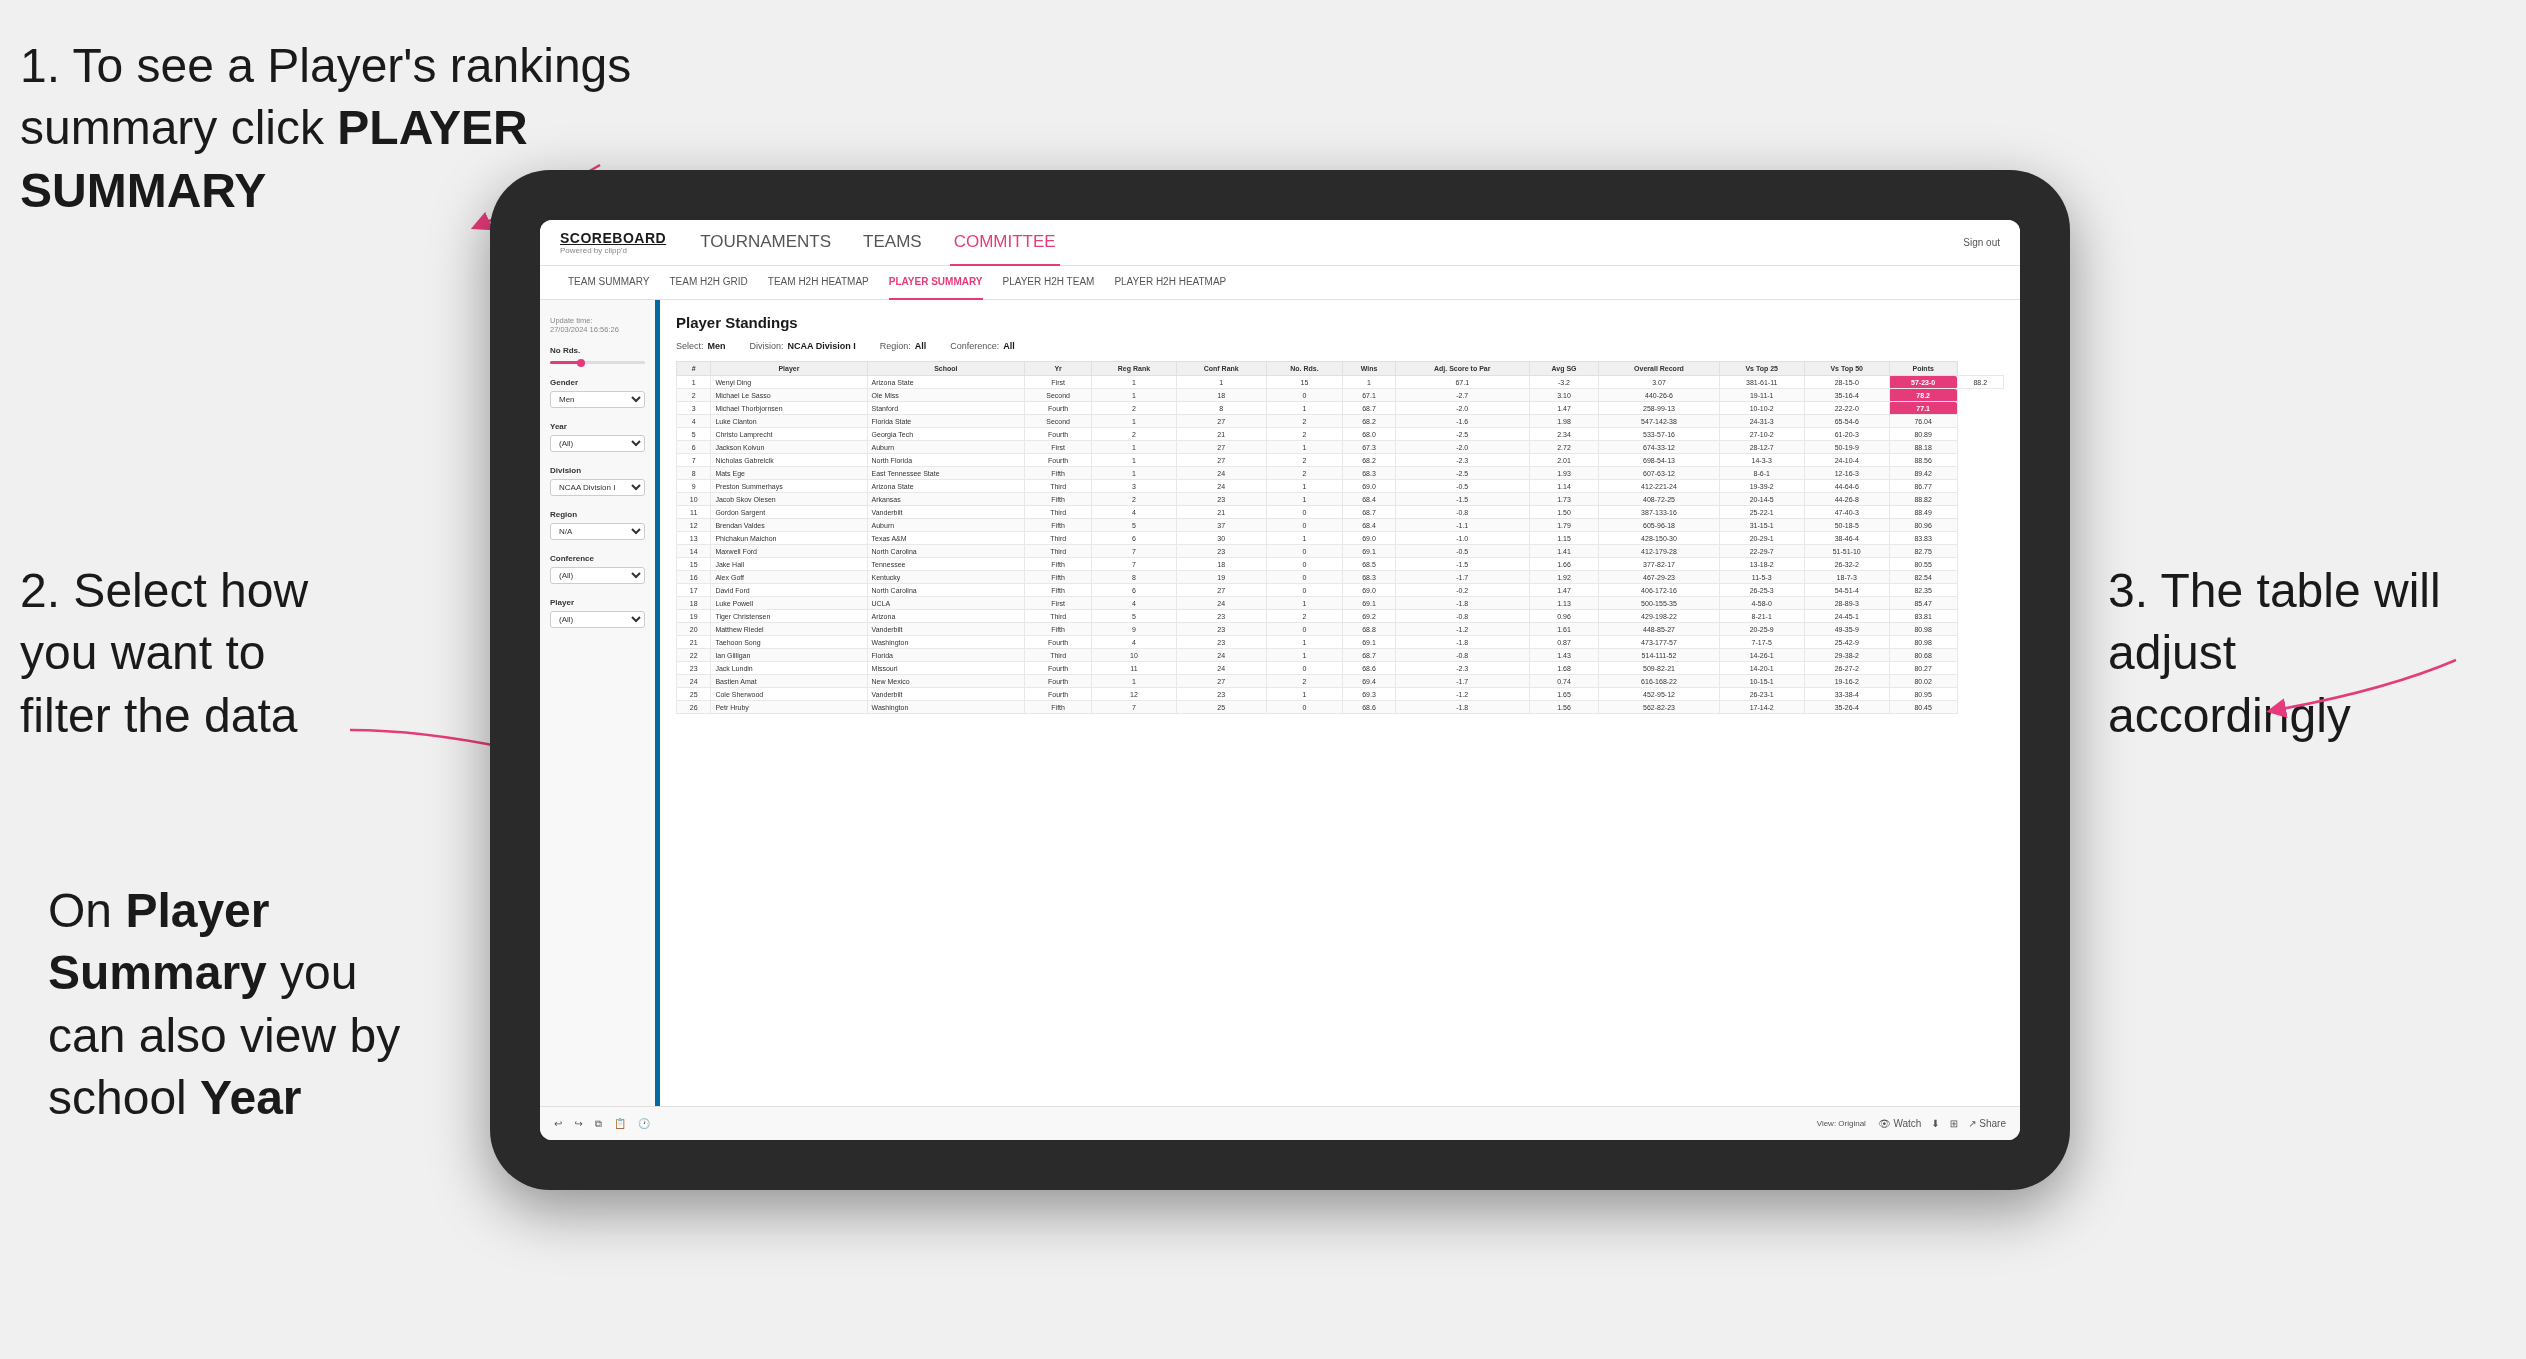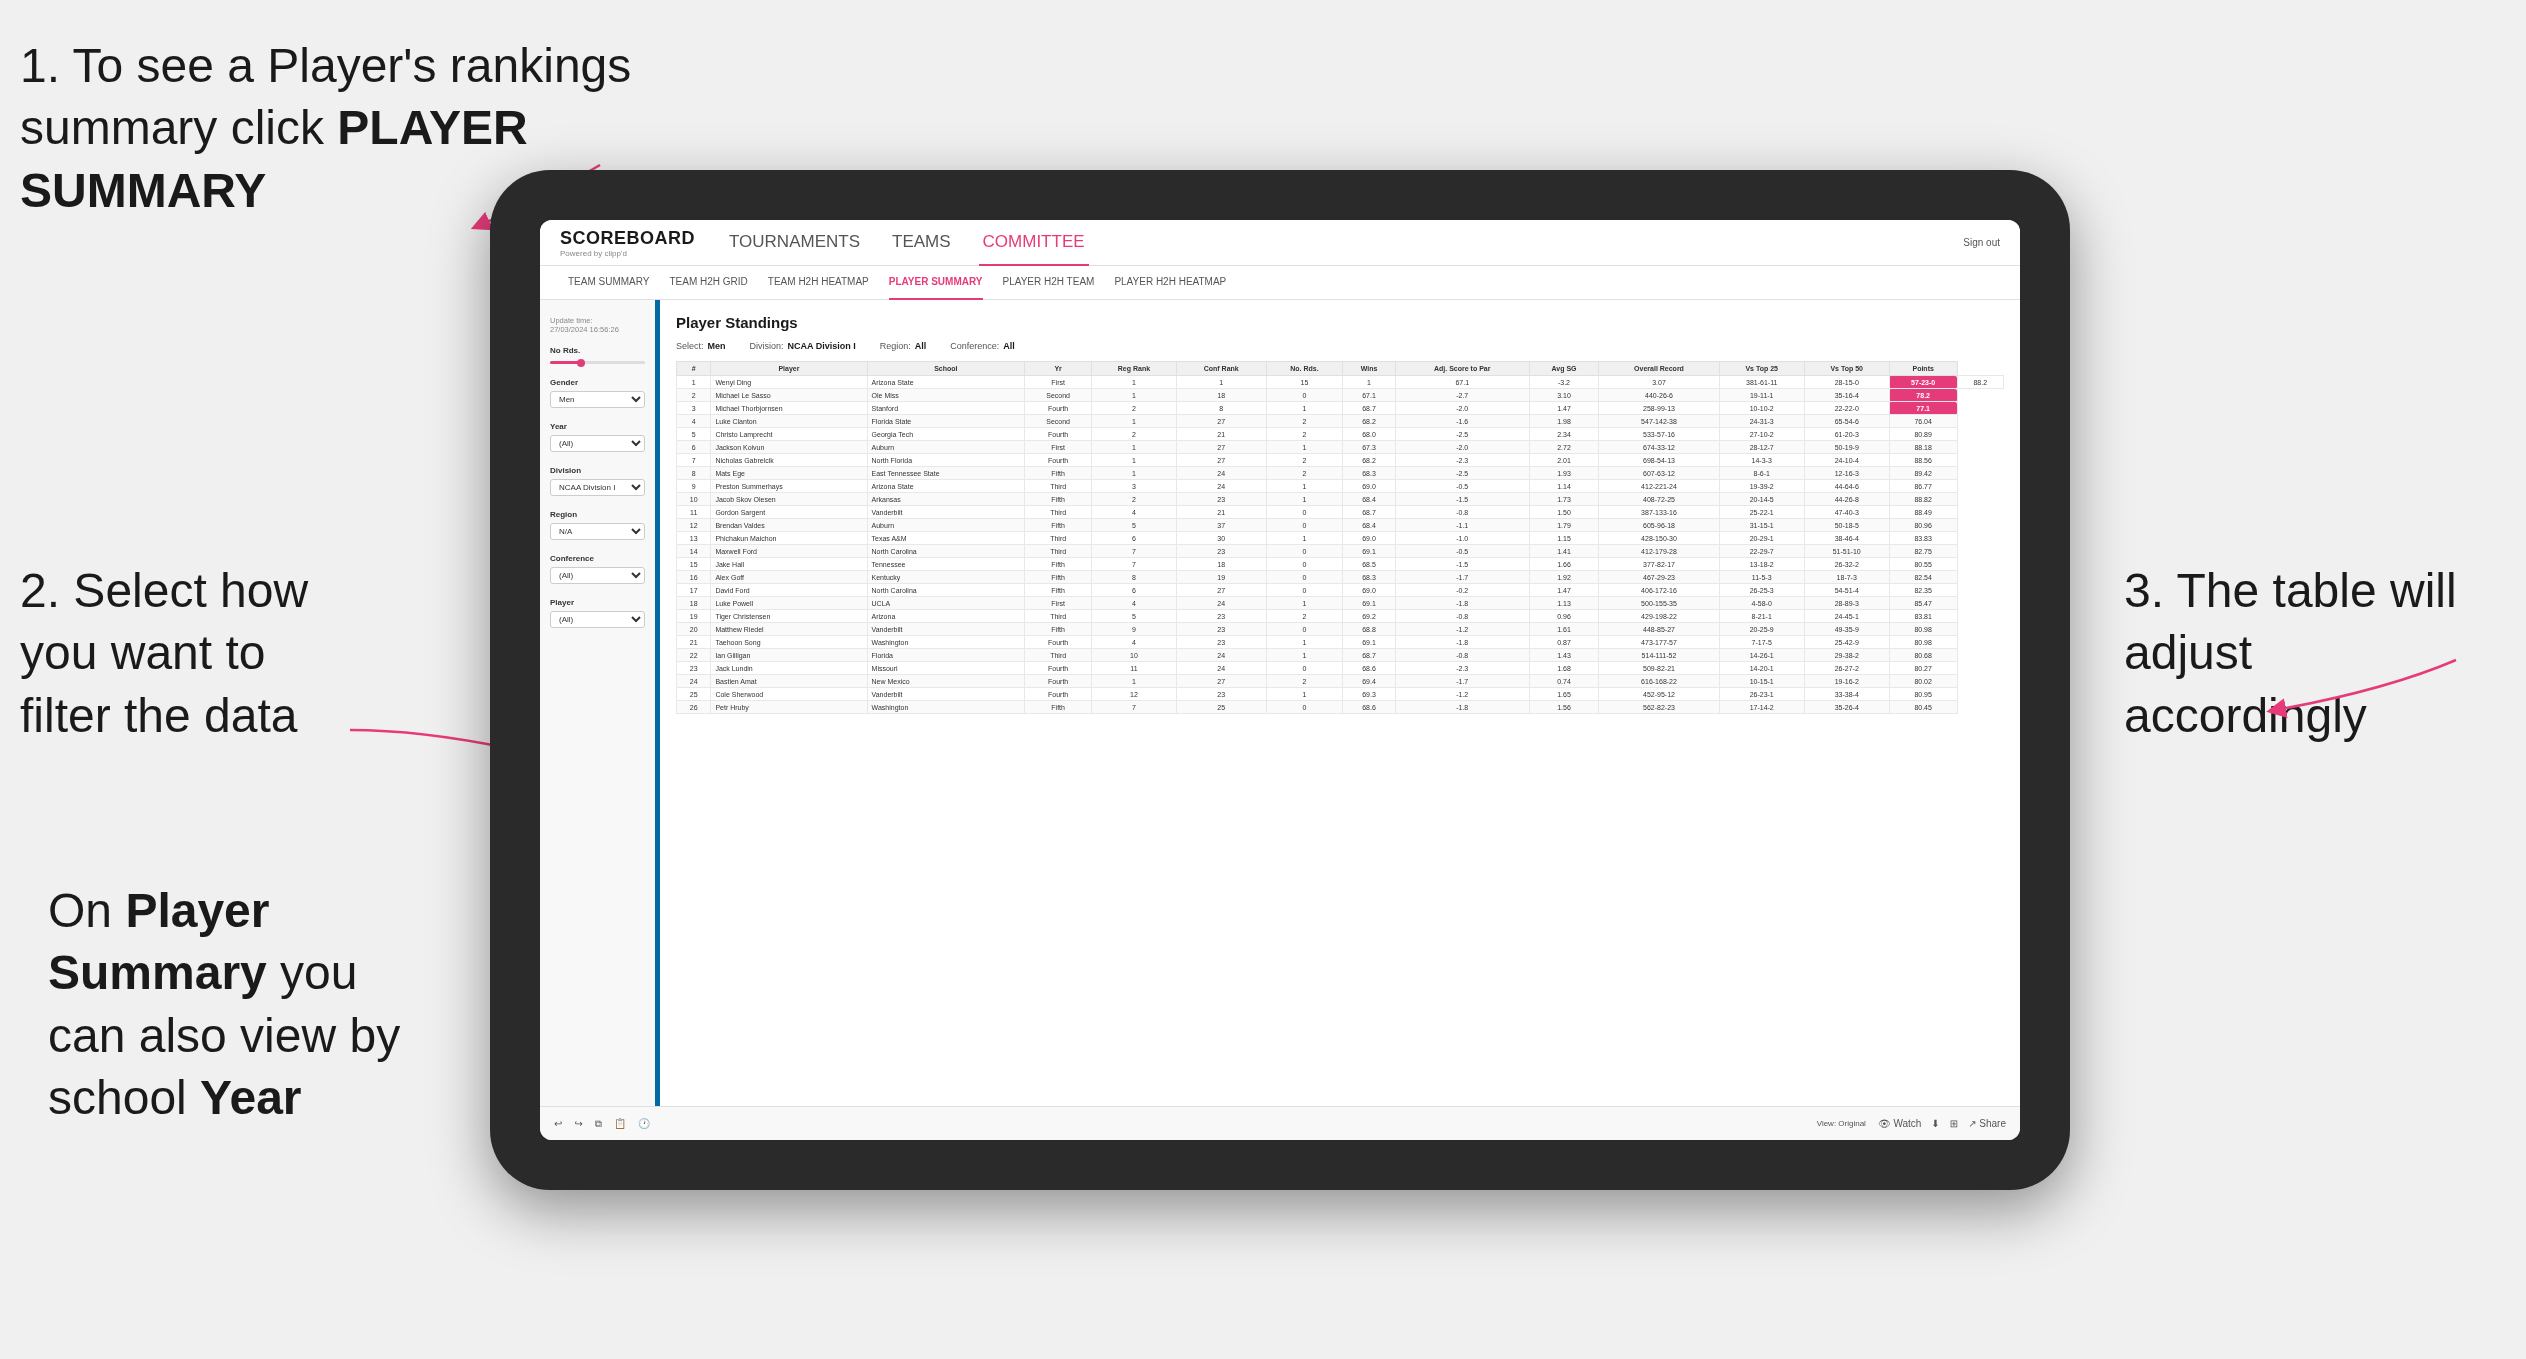--- a/index.html
+++ b/index.html
@@ -62,24 +62,25 @@
       align-items: center;
       padding: 0 20px;
       height: 46px;
     }
     .logo {
       display: flex;
       flex-direction: column;
       margin-right: 30px;
     }
     .logo-title {
-      font-size: 18px;
+      font-size: 14px;
       font-weight: 800;
       color: #1a1a1a;
       letter-spacing: 0.5px;
+      text-decoration: underline;
     }
     .logo-sub {
       font-size: 8px;
       color: #888;
     }
     .nav-links {
       display: flex;
       gap: 24px;
       flex: 1;
     }
@@ -302,21 +303,21 @@
       <path d="M0,0 L8,4 L0,8 Z" fill="#e63b7a"></path>
     </marker>
   </defs>
   <path d="M 10,30 Q 100,30 220,60" stroke="#e63b7a" stroke-width="2.5" fill="none" marker-end="url(#ah2)"></path>
 </svg>
 
 <div class="annotation annotation-2-sub" style="top:880px; left:20px;margin-left:28px;">
   <span>On </span><span class="bold">Player Summary</span><span> you can also view by school </span><span class="bold">Year</span>
 </div>
 
-<div class="annotation annotation-3" style="top:560px; right:22px; width:380px;">
+<div class="annotation annotation-3" style="top:560px; right:38px; width:380px;">
   <span>3. The table will adjust accordingly</span>
 </div>
 
 <svg class="arrow-svg" style="top:640px; right:60px; width:220px; height:80px;">
   <defs>
     <marker id="ah3" markerWidth="8" markerHeight="8" refX="4" refY="4" orient="auto">
       <path d="M0,0 L8,4 L0,8 Z" fill="#e63b7a"></path>
     </marker>
   </defs>
   <path d="M 210,20 Q 140,50 30,70" stroke="#e63b7a" stroke-width="2.5" fill="none" marker-end="url(#ah3)"></path>

